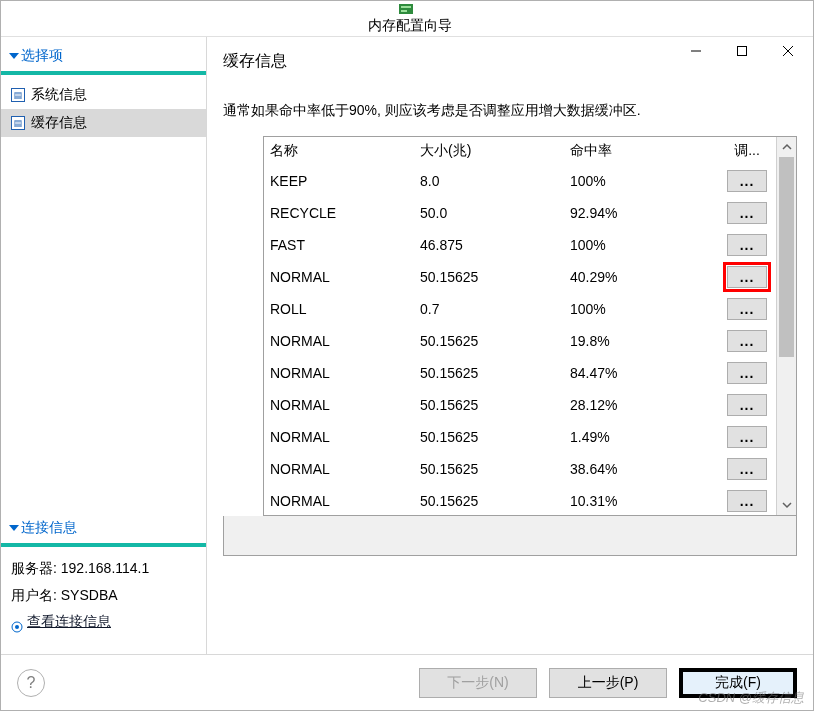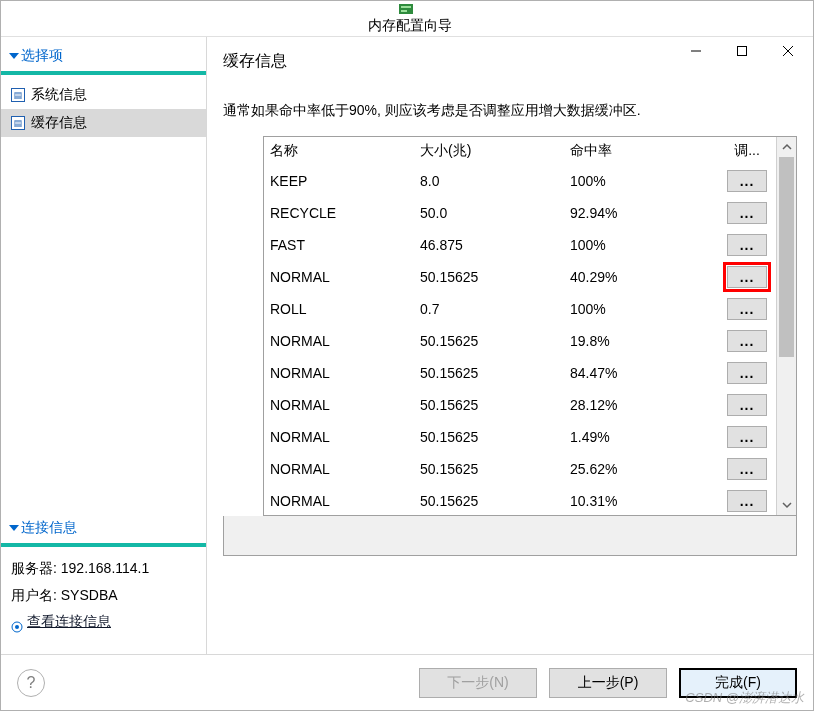--- a/index.html
+++ b/index.html
@@ -189,21 +189,21 @@
     .footer .spacer2 { flex:1; }
     .foot-btn {
       min-width: 118px;
       height: 30px;
       border: 1px solid #adadad;
       background: #e1e1e1;
       cursor: pointer;
       font-size:14px;
     }
     .foot-btn:disabled { color: #a0a0a0; cursor: default; }
-    .foot-btn.primary { border: 2px solid #000000; background:#e5f1fb; }
+    .foot-btn.primary { border: 4px solid #000000; background:#e5f1fb; }
 
     .watermark {
       position:absolute; right:10px; bottom:4px;
       font-size:13px; color:rgba(120,120,120,0.6);
       pointer-events:none;
       font-style:italic;
     }
   </style>
 </head>
 <body>
@@ -352,21 +352,21 @@
               </tr>
               <tr>
                 <td class="col-name">NORMAL</td>
                 <td class="col-size">50.15625</td>
                 <td class="col-hit">1.49%</td>
                 <td class="col-adj"><span class="ellipsis-btn">...</span></td>
               </tr>
               <tr>
                 <td class="col-name">NORMAL</td>
                 <td class="col-size">50.15625</td>
-                <td class="col-hit">25.62%</td>
+                <td class="col-hit">38.64%</td>
                 <td class="col-adj"><span class="ellipsis-btn">...</span></td>
               </tr>
               <tr>
                 <td class="col-name">NORMAL</td>
                 <td class="col-size">50.15625</td>
                 <td class="col-hit">10.31%</td>
                 <td class="col-adj"><span class="ellipsis-btn">...</span></td>
               </tr>
             </tbody>
         </table>
@@ -390,13 +390,13 @@
 </div>
 
 <div class="footer">
   <div class="help-btn">?</div>
   <div class="spacer2"></div>
   <button class="foot-btn" disabled="">下一步(N)</button>
   <button class="foot-btn">上一步(P)</button>
   <button class="foot-btn primary">完成(F)</button>
 </div>
 
-<div class="watermark">CSDN @澎湃潜达水</div>
+<div class="watermark">CSDN @缓存信息</div>
 
 </body></html>

